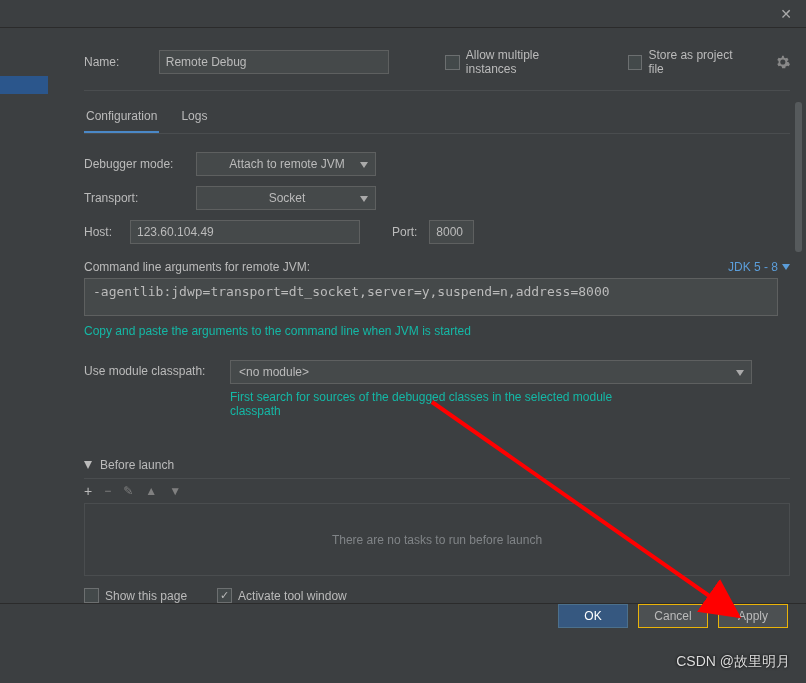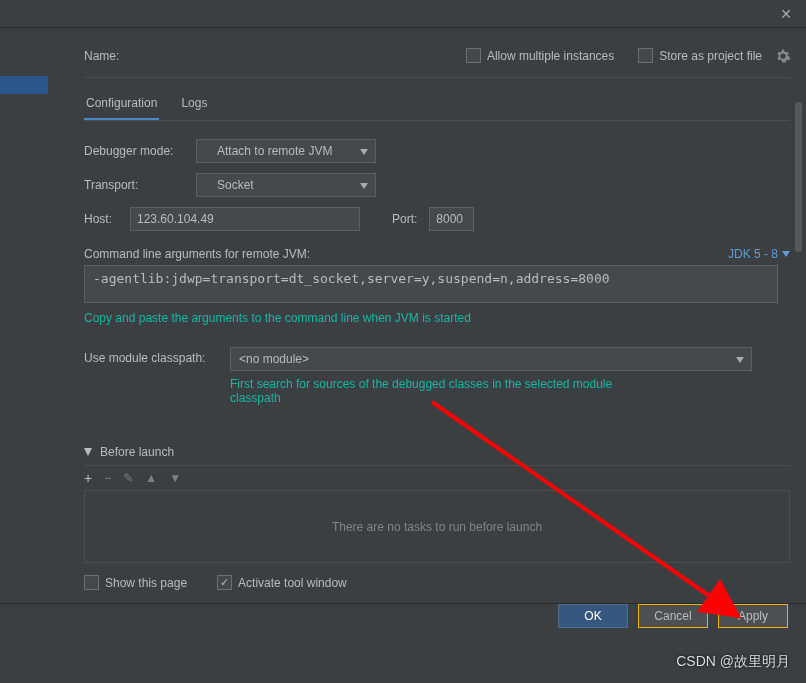--- a/index.html
+++ b/index.html
@@ -49,21 +49,21 @@
     overflow: hidden;
   }
   .section-border {
     border-bottom: 1px solid #4a4d4f;
     margin-bottom: 18px;
   }
   
   .toprow {
     display: flex;
     align-items: center;
-    gap: 14px;
+    gap: 28px;
   }
   .lbl { color: #bbbbbb; }
   .lbl-name { width: 48px; }
   .input, .select, .textarea {
     background: #45494a;
     border: 1px solid #5e6060;
     color: #bbbbbb;
     padding: 3px 6px;
     font-family: inherit;
     font-size: 12px;
@@ -107,21 +107,21 @@
     position: relative;
     display: inline-block;
   }
   .select-wrap .caret {
     position: absolute;
     right: 8px; top: 50%;
     transform: translateY(-50%);
     pointer-events: none;
   }
   .caret svg { width: 8px; height: 6px; fill: #aaa; }
-  .sel { width: 180px; text-align: left; padding-left: 20px;}
+  .sel { width: 180px; text-align: center; padding-left: 8px;}
   .sel-wide { width: 522px; text-align: left; padding-left: 8px;}
   .host-input { width: 230px; }
   .port-lbl { margin-left: 32px; margin-right: 12px;}
   .port-input { width: 45px; }
   .cmdarea {
     background: #45494a;
     border: 1px solid #5e6060;
     color: #bbbbbb;
     font-family: "Consolas", monospace;
     font-size: 13px;
@@ -225,20 +225,21 @@
 </div>
 
 <div class="columns">
   <div class="left-gutter">
     <div class="blue-tab"></div>
   </div>
   <div class="content">
 
     <div class="toprow">
       <span class="lbl lbl-name">Name:</span>
+      <input class="input name-input" value="Remote Debug" style="">
       <div style="flex:1"></div>
       <label class="chk">
         <span class="chk-box"></span>
         <span>Allow multiple instances</span>
       </label>
       <label class="chk" style="margin-left:10px;justify-content:space-between;">
         <span class="chk-box"></span>
         <span>Store as project file</span>
       </label>
       <svg class="gear" viewBox="0 0 16 16">

